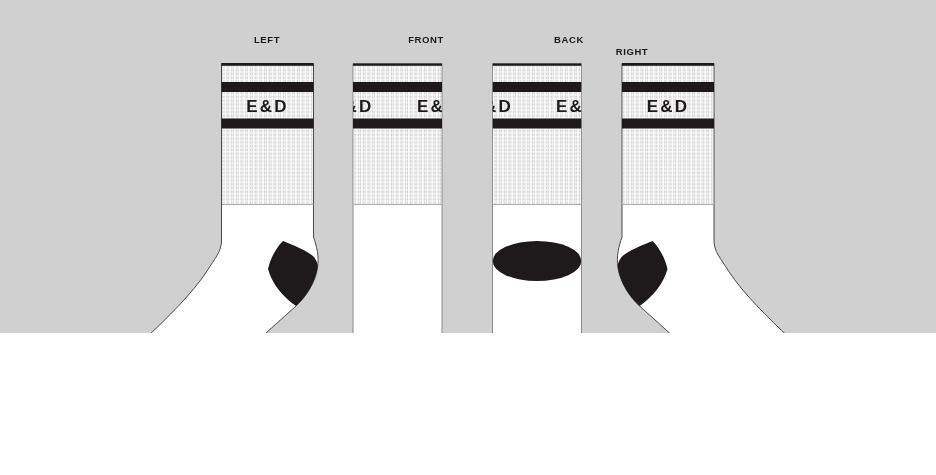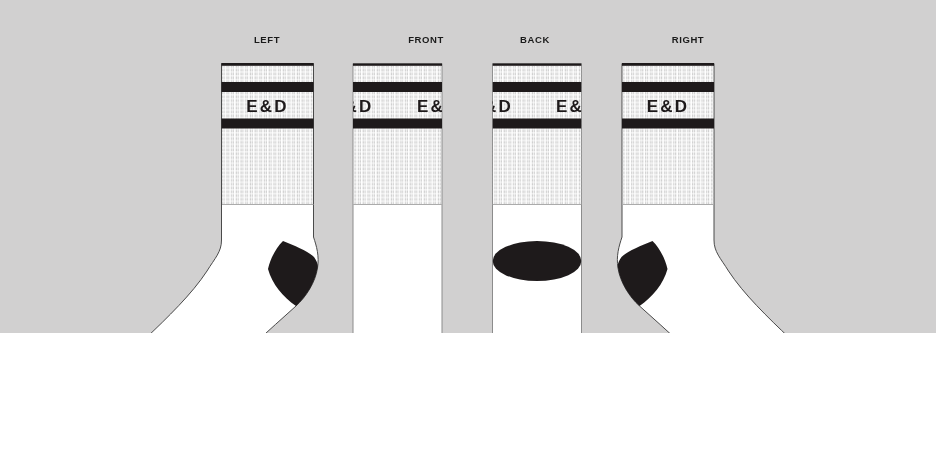--- a/index.html
+++ b/index.html
@@ -16,22 +16,22 @@
     top: 34px;
     transform: translateX(-50%);
     font-size: 9.5px;
     font-weight: bold;
     letter-spacing: 0.6px;
     color: var(--label, #1a1a1a);
     white-space: nowrap;
   }
   .label-left  { left: 267px; }
   .label-front { left: 398px; margin-left: 28px; }
-  .label-back  { left: 535px; }
-  .label-right { left: 688px; }
+  .label-back  { left: 569px; }
+  .label-right { left: 632px; margin-top: 12px; }
 
   svg.socks { position: absolute; left: 0; top: 0; }
 
   .body-dark  { fill: var(--sock-body, #fff); stroke: var(--outline, #555); stroke-width: 1; }
   .body-gray  { fill: var(--sock-body, #fff); stroke: var(--tube-outline, #8c8c8c); stroke-width: 1; }
   .ink        { fill: var(--ink, #1e1a1b); }
   .rib-fill   { fill: url(#ribPattern); }
   .rib-dash   { fill: var(--rib, #c9c9c9); }
   .hem-line   { stroke: var(--divider, #ababab); stroke-width: 1; }
   .logo-text  {

